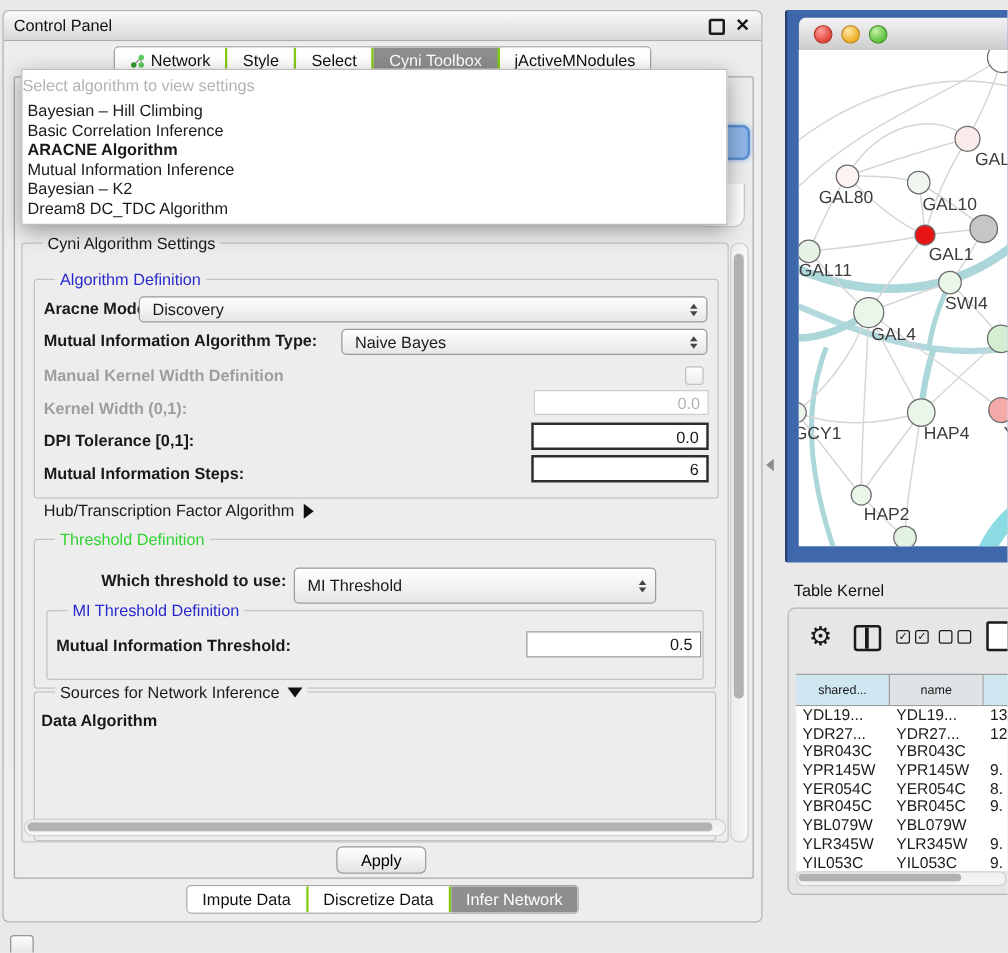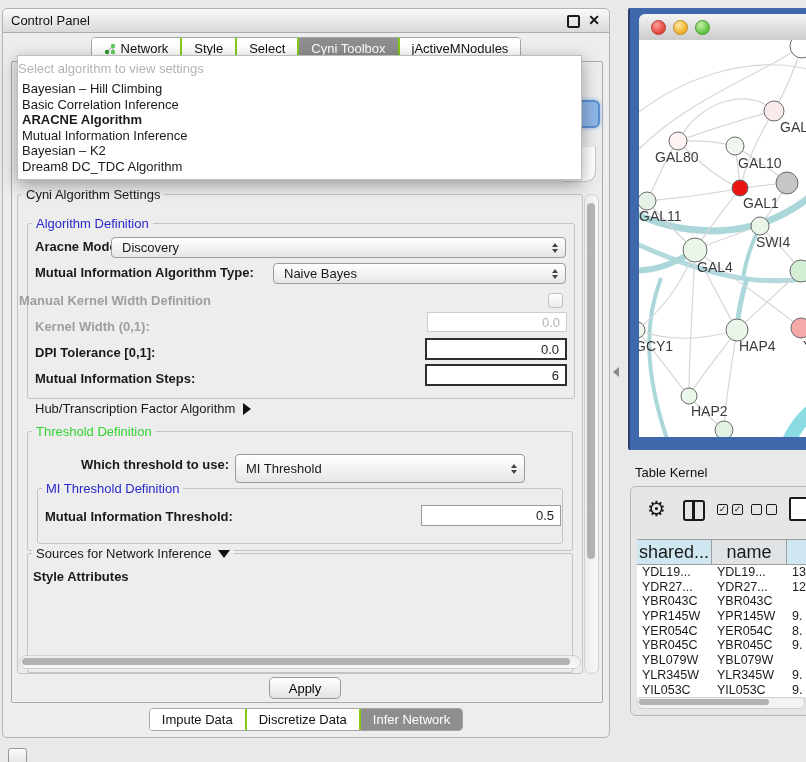--- a/index.html
+++ b/index.html
@@ -21,21 +21,21 @@
   .tabbar{display:flex;background:#fff;border:1px solid #a5a5a5;border-radius:4px;overflow:hidden;}
   .tab{display:flex;align-items:center;gap:5px;height:21px;padding:0 12px;font-size:13px;
        border-right:2px solid #84cc16;background:#fff;color:#111;}
   .tab:last-child{border-right:none;}
   .tab.sel{background:#8e8e8e;color:#fff;}
 
   .cp-main{position:absolute;left:8px;top:52px;width:590px;height:640px;
     border:1px solid #a9a9a9;border-radius:2px;background:#ededed;}
 
   .group{position:absolute;border:1px solid #c3c3c3;border-radius:3px;}
-  .gtitle{position:absolute;top:-8px;left:4px;background:#ededed;padding:0 4px;font-size:13px;white-space:nowrap;}
+  .gtitle{position:absolute;top:-8px;left:16px;background:#ededed;padding:0 4px;font-size:13px;white-space:nowrap;}
   .lbl{position:absolute;font-size:13px;font-weight:bold;white-space:nowrap;}
   .lbl.dim{color:#9e9e9e;}
   .combo{position:absolute;background:linear-gradient(#ffffff,#e6e6e6);border:1px solid #9b9b9b;
     border-radius:4px;font-size:13px;display:flex;align-items:center;padding-left:10px;box-sizing:border-box;}
   .spin{position:absolute;right:7px;top:50%;transform:translateY(-50%);display:flex;flex-direction:column;gap:2px;}
   .tri-u{width:0;height:0;border-left:3.5px solid transparent;border-right:3.5px solid transparent;border-bottom:4px solid #444;}
   .tri-d{width:0;height:0;border-left:3.5px solid transparent;border-right:3.5px solid transparent;border-top:4px solid #444;}
   .inp{position:absolute;background:#fff;border:1px solid #9b9b9b;font-size:13px;display:flex;
     align-items:center;justify-content:flex-end;padding-right:6px;box-sizing:border-box;}
   .inp.strong{border:2px solid #2e2e2e;}
@@ -97,21 +97,21 @@
     border:1px solid #b5b5b5;border-radius:6px;}
   .ttool{position:absolute;left:0;top:0;right:0;height:48px;}
   .gear{position:absolute;left:16px;top:10px;font-size:21px;color:#1a1a1a;}
   .colsic{position:absolute;left:52px;top:13px;width:18px;height:17px;border:2.5px solid #1a1a1a;border-radius:3px;}
   .colsic:before{content:"";position:absolute;left:7px;top:0;width:2.5px;height:17px;background:#1a1a1a;}
   .chkpair{position:absolute;top:17px;display:flex;gap:4px;}
   .chkpair .bx{width:9px;height:9px;border:1.5px solid #1a1a1a;border-radius:2px;font-size:9px;line-height:9px;text-align:center;}
   .fileic{position:absolute;left:158px;top:10px;width:15px;height:20px;border:2.5px solid #1a1a1a;border-radius:2px;background:#fff;}
   .tbl{position:absolute;left:6px;top:52px;width:220px;}
   .tbl-head{display:flex;height:24px;border-top:1px solid #9e9e9e;border-bottom:1px solid #9e9e9e;}
-  .hc{box-sizing:border-box;border-right:1px solid #9e9e9e;font-size:18px;display:flex;
+  .hc{box-sizing:border-box;border-right:1px solid #9e9e9e;font-size:10px;display:flex;
       align-items:center;justify-content:center;background:#cfe7f0;}
   .hc.gray{background:#dfe3e5;}
   .tbl-rows{height:132px;overflow:hidden;background:#fff;}
   .tr{display:flex;height:14.7px;font-size:12.5px;}
   .td{box-sizing:border-box;padding-left:5px;white-space:nowrap;overflow:hidden;}
   .tsbh{position:absolute;left:6px;top:210px;width:166px;height:10px;background:#f2f2f2;
     border:1px solid #cfcfcf;border-radius:5px;}
   .tsbh .th{position:absolute;left:1px;top:1px;width:130px;height:6px;background:#b2b2b2;border-radius:4px;}
 
   #corner-icon{position:absolute;left:8px;top:748px;width:17px;height:20px;border:1px solid #979797;
@@ -177,21 +177,21 @@
         </span>
     </div>
     <span class="lbl" style="left:32px;top:256px;">Mutual Information Algorithm Type:</span>
     <div class="combo" style="left:270px;top:254px;width:293px;height:21px;">
       <span>Naive Bayes</span>
       <span class="spin">
           <span class="tri-u"></span>
           <span class="tri-d"></span>
         </span>
     </div>
-    <span class="lbl dim" style="left:16px;top:284px;">Manual Kernel Width Definition</span>
+    <span class="lbl dim" style="left:32px;top:284px;">Manual Kernel Width Definition</span>
     <div class="chk" style="left:545px;top:284px;"></div>
     <span class="lbl dim" style="left:32px;top:310px;">Kernel Width (0,1):</span>
     <div class="inp dim" style="left:424px;top:303px;width:140px;height:20px;">
       <span>0.0</span>
     </div>
     <span class="lbl" style="left:32px;top:336px;">DPI Tolerance [0,1]:</span>
     <div class="inp strong" style="left:422px;top:329px;width:142px;height:22px;">
       <span>0.0</span>
     </div>
     <span class="lbl" style="left:32px;top:362px;">Mutual Information Steps:</span>
@@ -216,21 +216,21 @@
       <span class="gtitle" style="color:#2929cc;">MI Threshold Definition</span>
     </div>
     <span class="lbl" style="left:42px;top:500px;">Mutual Information Threshold:</span>
     <div class="inp" style="left:418px;top:496px;width:140px;height:21px;">
       <span>0.5</span>
     </div>
 
     <div class="group" style="left:24px;top:544px;width:544px;height:118px;">
       <span class="gtitle" style="font-weight:normal;"><span>Sources for Network Inference</span><span class="tri-down"></span></span>
     </div>
-    <span class="lbl" style="left:30px;top:560px;">Style Attributes</span>
+    <span class="lbl" style="left:30px;top:560px;">Data Algorithm</span>
 
     <div class="sbh">
         <div class="th"></div>
       </div>
     <div class="sbv">
         <div class="th"></div>
       </div>
 
     <div id="algo-popup">
       <div class="popup-ph">Select algorithm to view settings</div>

